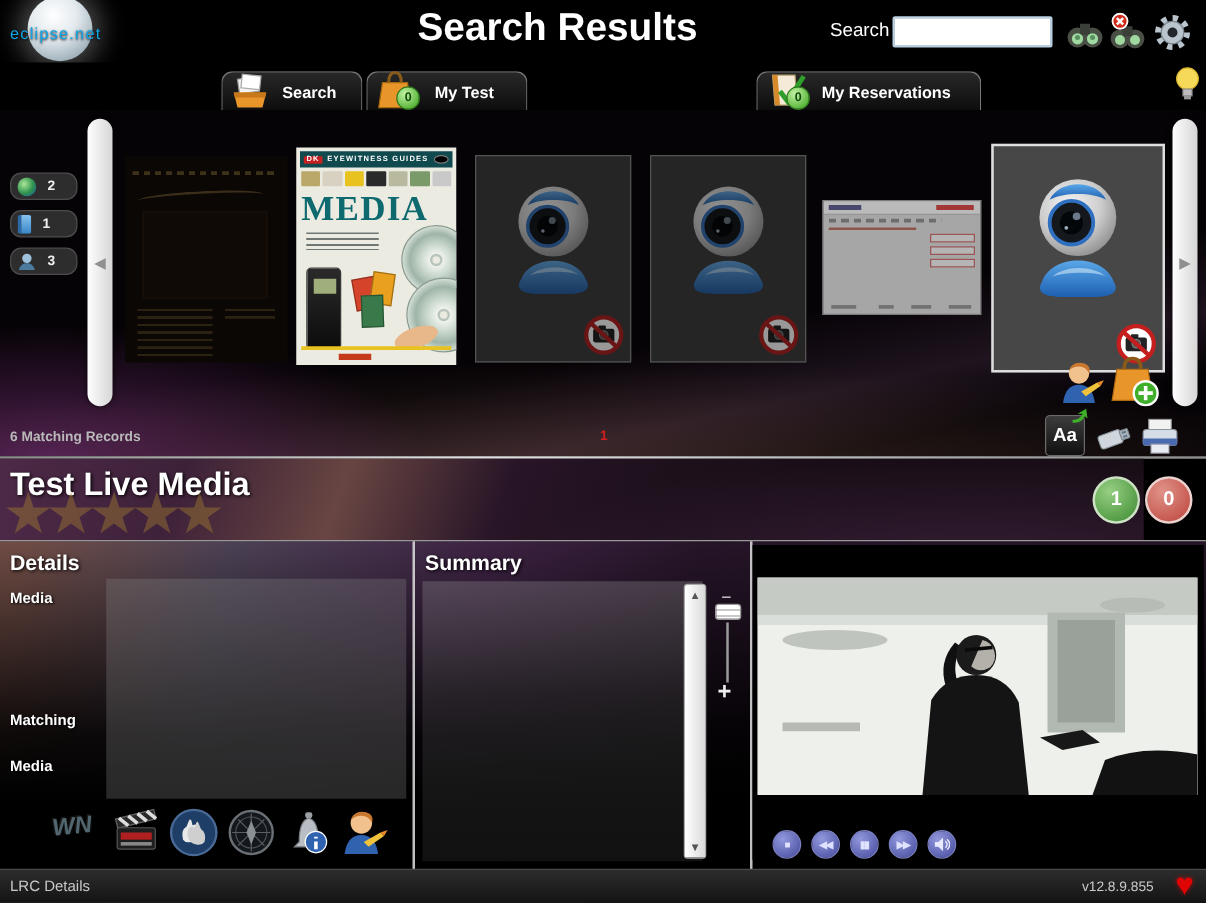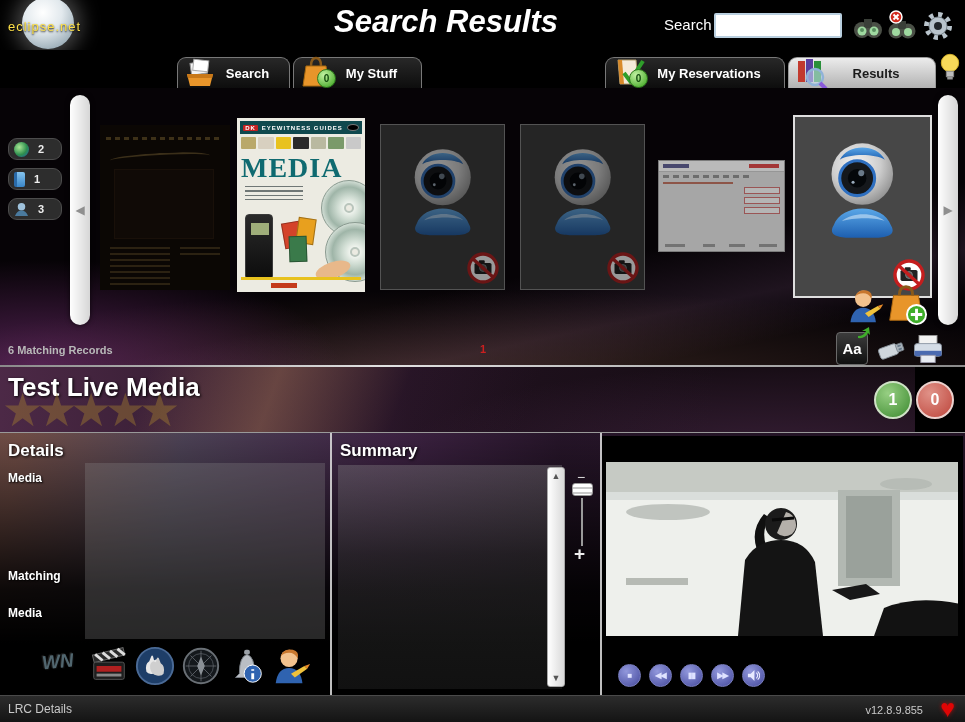--- a/index.html
+++ b/index.html
@@ -5,23 +5,23 @@
   * { margin:0; padding:0; box-sizing:border-box; }
   html,body { background:#333; }
   #app { position:relative; width:965px; height:722px; background:#000; overflow:hidden;
          font-family:"Liberation Sans", sans-serif; }
 
   
   .header { position:absolute; left:0; top:0; width:965px; height:50px; background:#000; }
   .logo-sphere { position:absolute; left:22px; top:-3px; width:52px; height:52px; border-radius:50%;
     background:radial-gradient(circle at 40% 30%, #ffffff, #e2e9ed 40%, #9fb0ba 78%, #66757f 100%);
     box-shadow:0 0 20px 7px rgba(255,255,255,0.28); }
-  .logo-text { position:absolute; left:8px; top:19px; color:#fde047; font-size:13px; letter-spacing:1px;
+  .logo-text { position:absolute; left:8px; top:19px; color:#0ea5e9; font-size:13px; letter-spacing:1px;
     text-shadow:0 1px 2px #000; z-index:2; }
-  .page-title { position:absolute; left:334px; top:4px; font-size:31px; font-weight:bold; color:#fff;font-style:italic; }
+  .page-title { position:absolute; left:334px; top:4px; font-size:31px; font-weight:bold; color:#fff; }
   .search-label { position:absolute; left:664px; top:16px; color:#fff; font-size:15px; }
   .search-input { position:absolute; left:714px; top:13px; width:128px; height:25px; background:#fff;
     border:2px solid #b9cfdf; border-radius:2px; font-size:13px; padding:0 4px; color:#222; }
   .hicon { position:absolute; top:10px; width:32px; height:32px; cursor:pointer; }
 
   
   .tabbar { position:absolute; left:0; top:50px; width:965px; height:38px; background:#000; }
   .tab { position:absolute; top:7px; height:31px; border:1px solid #787878; border-bottom:none;
     border-radius:9px 9px 0 0; background:linear-gradient(#282828,#0d0d0d);
     color:#fff; font-size:13px; font-weight:bold; display:flex; align-items:center; justify-content:center;
@@ -257,44 +257,32 @@
       <span class="tab-label">Search</span>
     </div>
     <div class="tab" style="left:293px;width:129px">
       <span class="tab-icon">
         <svg viewBox="0 0 36 36">
             <path d="M8 12 L28 12 L31 32 L5 32Z" fill="#e8952a" stroke="#a86a10"></path>
             <path d="M13 12 Q13 4 18 4 Q23 4 23 12" stroke="#8a5a1a" fill="none" stroke-width="2.5"></path>
           </svg>
       </span>
       <span class="badge">0</span>
-      <span class="tab-label">My Stuff</span>
+      <span class="tab-label">My Test</span>
     </div>
     <div class="tab" style="left:605px;width:180px">
       <span class="tab-icon">
         <svg viewBox="0 0 36 36">
             <path d="M8 6 L26 6 L28 30 L10 30 Z" fill="#f5ead8" stroke="#b09a6a"></path>
             <path d="M8 6 L12 6 L14 30 L10 30Z" fill="#d88a2a"></path>
             <path d="M14 19 L20 27 L33 7" fill="none" stroke="#2f9e2a" stroke-width="4"></path>
           </svg>
       </span>
       <span class="badge">0</span>
       <span class="tab-label">My Reservations</span>
-    </div>
-    <div class="tab active" style="left:788px;width:148px">
-      <span class="tab-icon">
-        <svg viewBox="0 0 36 36">
-            <rect x="5" y="7" width="7" height="21" fill="#c23a2e"></rect>
-            <rect x="13" y="5" width="7" height="23" fill="#5a3fa0"></rect>
-            <rect x="21" y="7" width="7" height="21" fill="#2a8f3a"></rect>
-            <circle cx="22" cy="23" r="8" fill="rgba(205,225,245,0.55)" stroke="#8fb2d8" stroke-width="2.5"></circle>
-            <line x1="27" y1="29" x2="33" y2="35" stroke="#8a5adb" stroke-width="4"></line>
-          </svg>
-      </span>
-      <span class="tab-label">Results</span>
     </div>
     <span style="position:absolute;left:939px;top:2px;width:22px;height:32px;cursor:pointer">
       <svg viewBox="0 0 24 34">
           <circle cx="12" cy="12" r="9.5" fill="#f7d959" stroke="#d8b32a"></circle>
           <rect x="8" y="21" width="8" height="6" fill="#bcbcbc" stroke="#888"></rect>
           <rect x="9" y="27" width="6" height="3" fill="#999"></rect>
         </svg>
     </span>
   </div>
 

